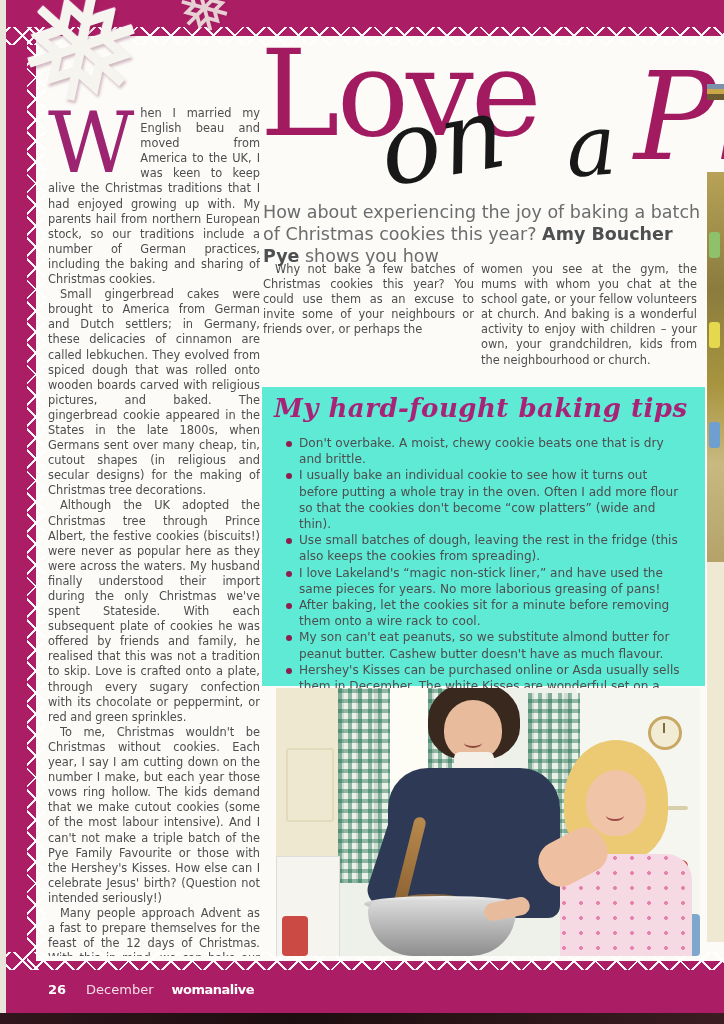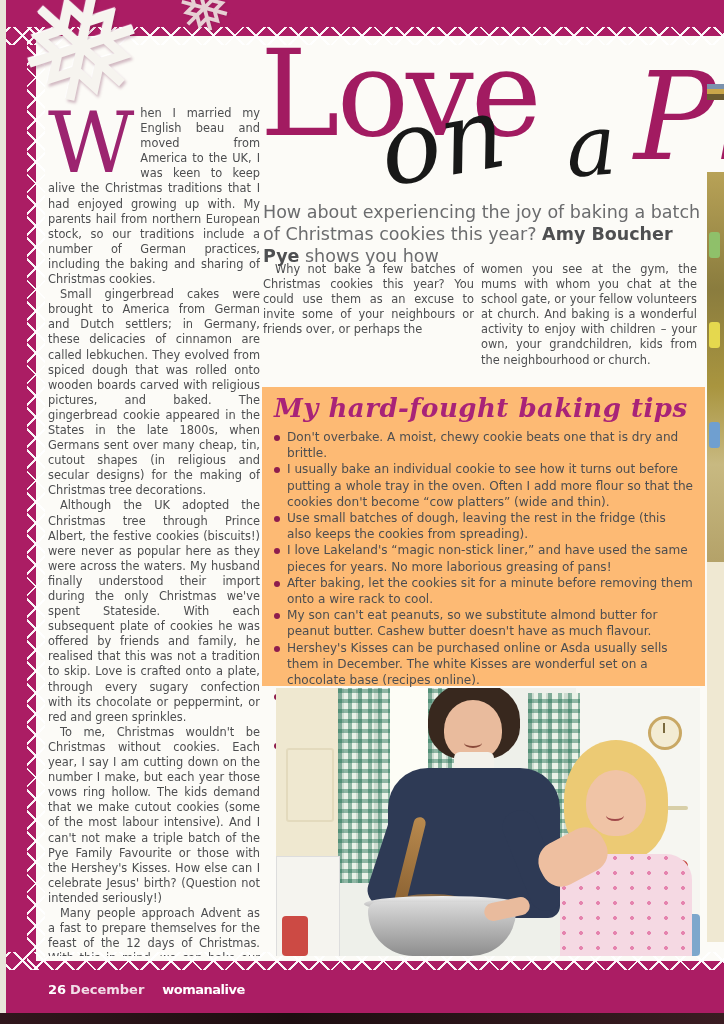--- a/index.html
+++ b/index.html
@@ -40,25 +40,25 @@
   .bodycol{position:absolute;color:#4d4e50;font-size:11.4px;line-height:15.1px;text-align:justify;overflow:hidden;}
   .col1{left:48px;top:106px;width:212px;height:850px;}
   .col2{left:263px;top:262px;width:211px;height:126px;}
   .col3{left:481px;top:262px;width:216px;height:126px;}
   .bodycol p{margin:0;}
   .bodycol p.ind{text-indent:12px;}
   .dropcap{float:left;font-family:"DejaVu Serif","Liberation Serif",serif;font-weight:normal;
     font-size:84px;line-height:66px;color:#9c2470;margin:4px 6px 0 0;}
   .spread{text-indent:12px;}
   
-  .tips{position:absolute;left:262px;top:387px;width:443px;height:299px;background:#fdba74;
+  .tips{position:absolute;left:262px;top:387px;width:443px;height:299px;background:#5eead4;
     padding:6px 12px 0 12px;box-sizing:border-box;}
   .tips-title{font-family:"DejaVu Serif","Liberation Serif",serif;font-style:italic;font-weight:bold;
     font-size:26px;color:#a82378;margin:0 0 6px 0;letter-spacing:0.5px;}
-  .tips ul{margin:0;padding:0;list-style:none;}
+  .tips ul{margin:12px;padding:0;list-style:none;}
   .tips li{position:relative;padding-left:13px;font-size:12.1px;line-height:16.2px;color:#4d4e50;margin:0;}
   .tips li::before{content:"";position:absolute;left:0;top:6px;width:6px;height:6px;border-radius:50%;
     background:#8e1d4d;}
   .tips .url{font-style:italic;}
   
   .photo{position:absolute;left:276px;top:688px;width:424px;height:268px;background:#eef0ea;overflow:hidden;}
   .photo *{position:absolute;}
   .ph-cab{left:0;top:0;width:70px;height:168px;background:#efe8d0;border-right:4px solid #ded3b2;}
   .ph-cab-line{left:10px;top:60px;width:44px;height:70px;border:2px solid #e3dabd;border-radius:3px;}
   .ph-window{left:70px;top:0;width:120px;height:195px;background:#fdfdf6;}
@@ -104,21 +104,21 @@
   .sliver{position:absolute;right:0;top:84px;width:17px;height:858px;}
   .sliver .s1{position:absolute;top:0;left:0;width:100%;height:16px;
     background:linear-gradient(180deg,#7b92ad 0 5px,#caa64a 5px 10px,#6b5a30 10px 16px);}
   .sliver .s2{position:absolute;top:88px;left:0;width:100%;height:390px;
     background:linear-gradient(180deg,#b8a257,#8a7c3e 30%,#a9953f 55%,#c8b981 75%,#b4a269);}
   .sliver .s2 i{position:absolute;left:2px;width:11px;height:26px;border-radius:3px;display:block;}
   .sliver .s3{position:absolute;top:478px;left:0;width:100%;height:380px;background:#efe8d2;}
   
   .footer{position:absolute;left:48px;top:982px;color:#ffffff;font-size:13px;}
   .footer .pnum{font-weight:bold;}
-  .footer .month{font-weight:bold;opacity:.85;margin-left:4px;}
+  .footer .month{font-weight:normal;opacity:.85;margin-left:20px;}
   .footer .mag{font-weight:bold;letter-spacing:-0.5px;margin-left:18px;}
 </style>
 </head>
 <body>
 
 <div class="page">
 
   <div class="card"></div>
 
   <div class="lattice lattice-top"></div>

